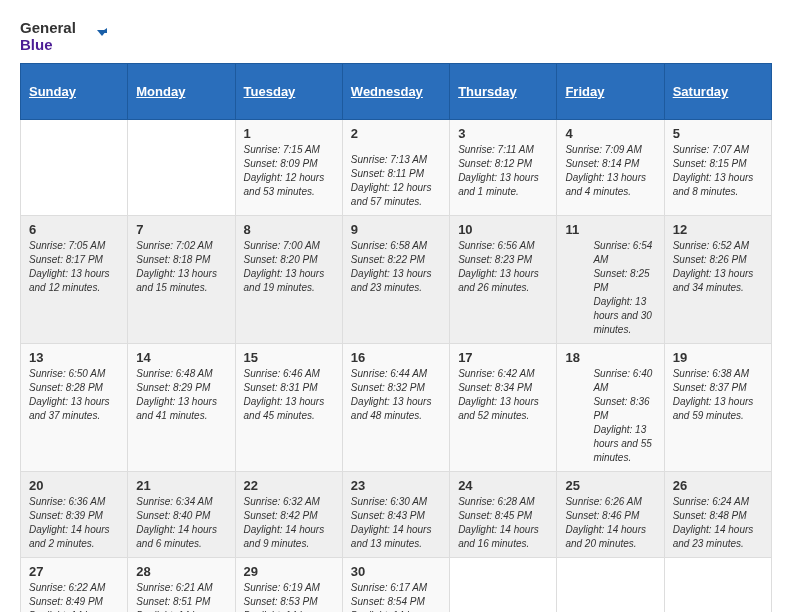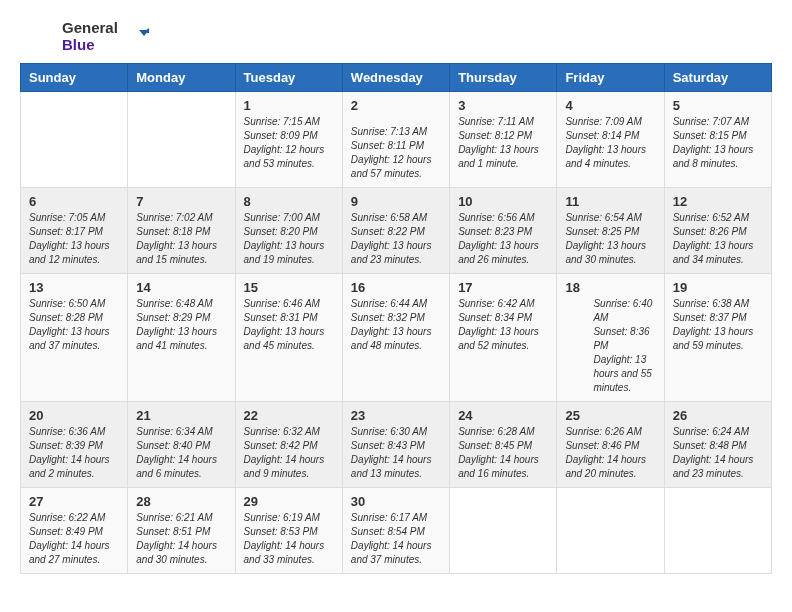--- a/index.html
+++ b/index.html
@@ -13,21 +13,20 @@
     .header {
       display: flex;
       justify-content: space-between;
       align-items: flex-start;
       margin-bottom: 10px;
     }
     .logo {
       display: flex;
       align-items: center;
       gap: 9px;
-      margin-left: 42px;
     }
     .title-block {
       text-align: right;
     }
     .title-block h1 {
       font-size: 32px;
       font-weight: bold;
       color: #333;
     }
     .title-block h2 {
@@ -38,23 +37,24 @@
     table {
       width: 100%;
       border-collapse: collapse;
       font-size: 11px;
     }
     thead th {
       background-color: #2a6ebb;
       color: #fff;
       font-weight: bold;
       text-align: left;
-      padding: 6px 8px;
+      padding: 20px 8px;
       font-size: 13px;
       border: 1px solid #1d5a9e;
+      text-decoration: underline;
     }
     tbody tr {
       border-bottom: 1px solid #ccc;
     }
     tbody td {
       vertical-align: top;
       padding: 6px 8px;
       border: 1px solid #ddd;
       color: #333;
       width: calc(100% / 7);
@@ -172,21 +172,21 @@
 Daylight: 13 hours and 23 minutes.</div>
         </td>
         <td>
           <span class="day-number">10</span>
           <div class="day-info" style="white-space: pre-line;">Sunrise: 6:56 AM
 Sunset: 8:23 PM
 Daylight: 13 hours and 26 minutes.</div>
         </td>
         <td>
           <span class="day-number">11</span>
-          <div class="day-info" style="white-space: pre-line;">Sunrise: 6:54 AM
+          <div class="day-info" style="white-space: pre-line; margin-left: 28px;">Sunrise: 6:54 AM
 Sunset: 8:25 PM
 Daylight: 13 hours and 30 minutes.</div>
         </td>
         <td>
           <span class="day-number">12</span>
           <div class="day-info" style="white-space: pre-line;">Sunrise: 6:52 AM
 Sunset: 8:26 PM
 Daylight: 13 hours and 34 minutes.</div>
         </td>
       </tr>

